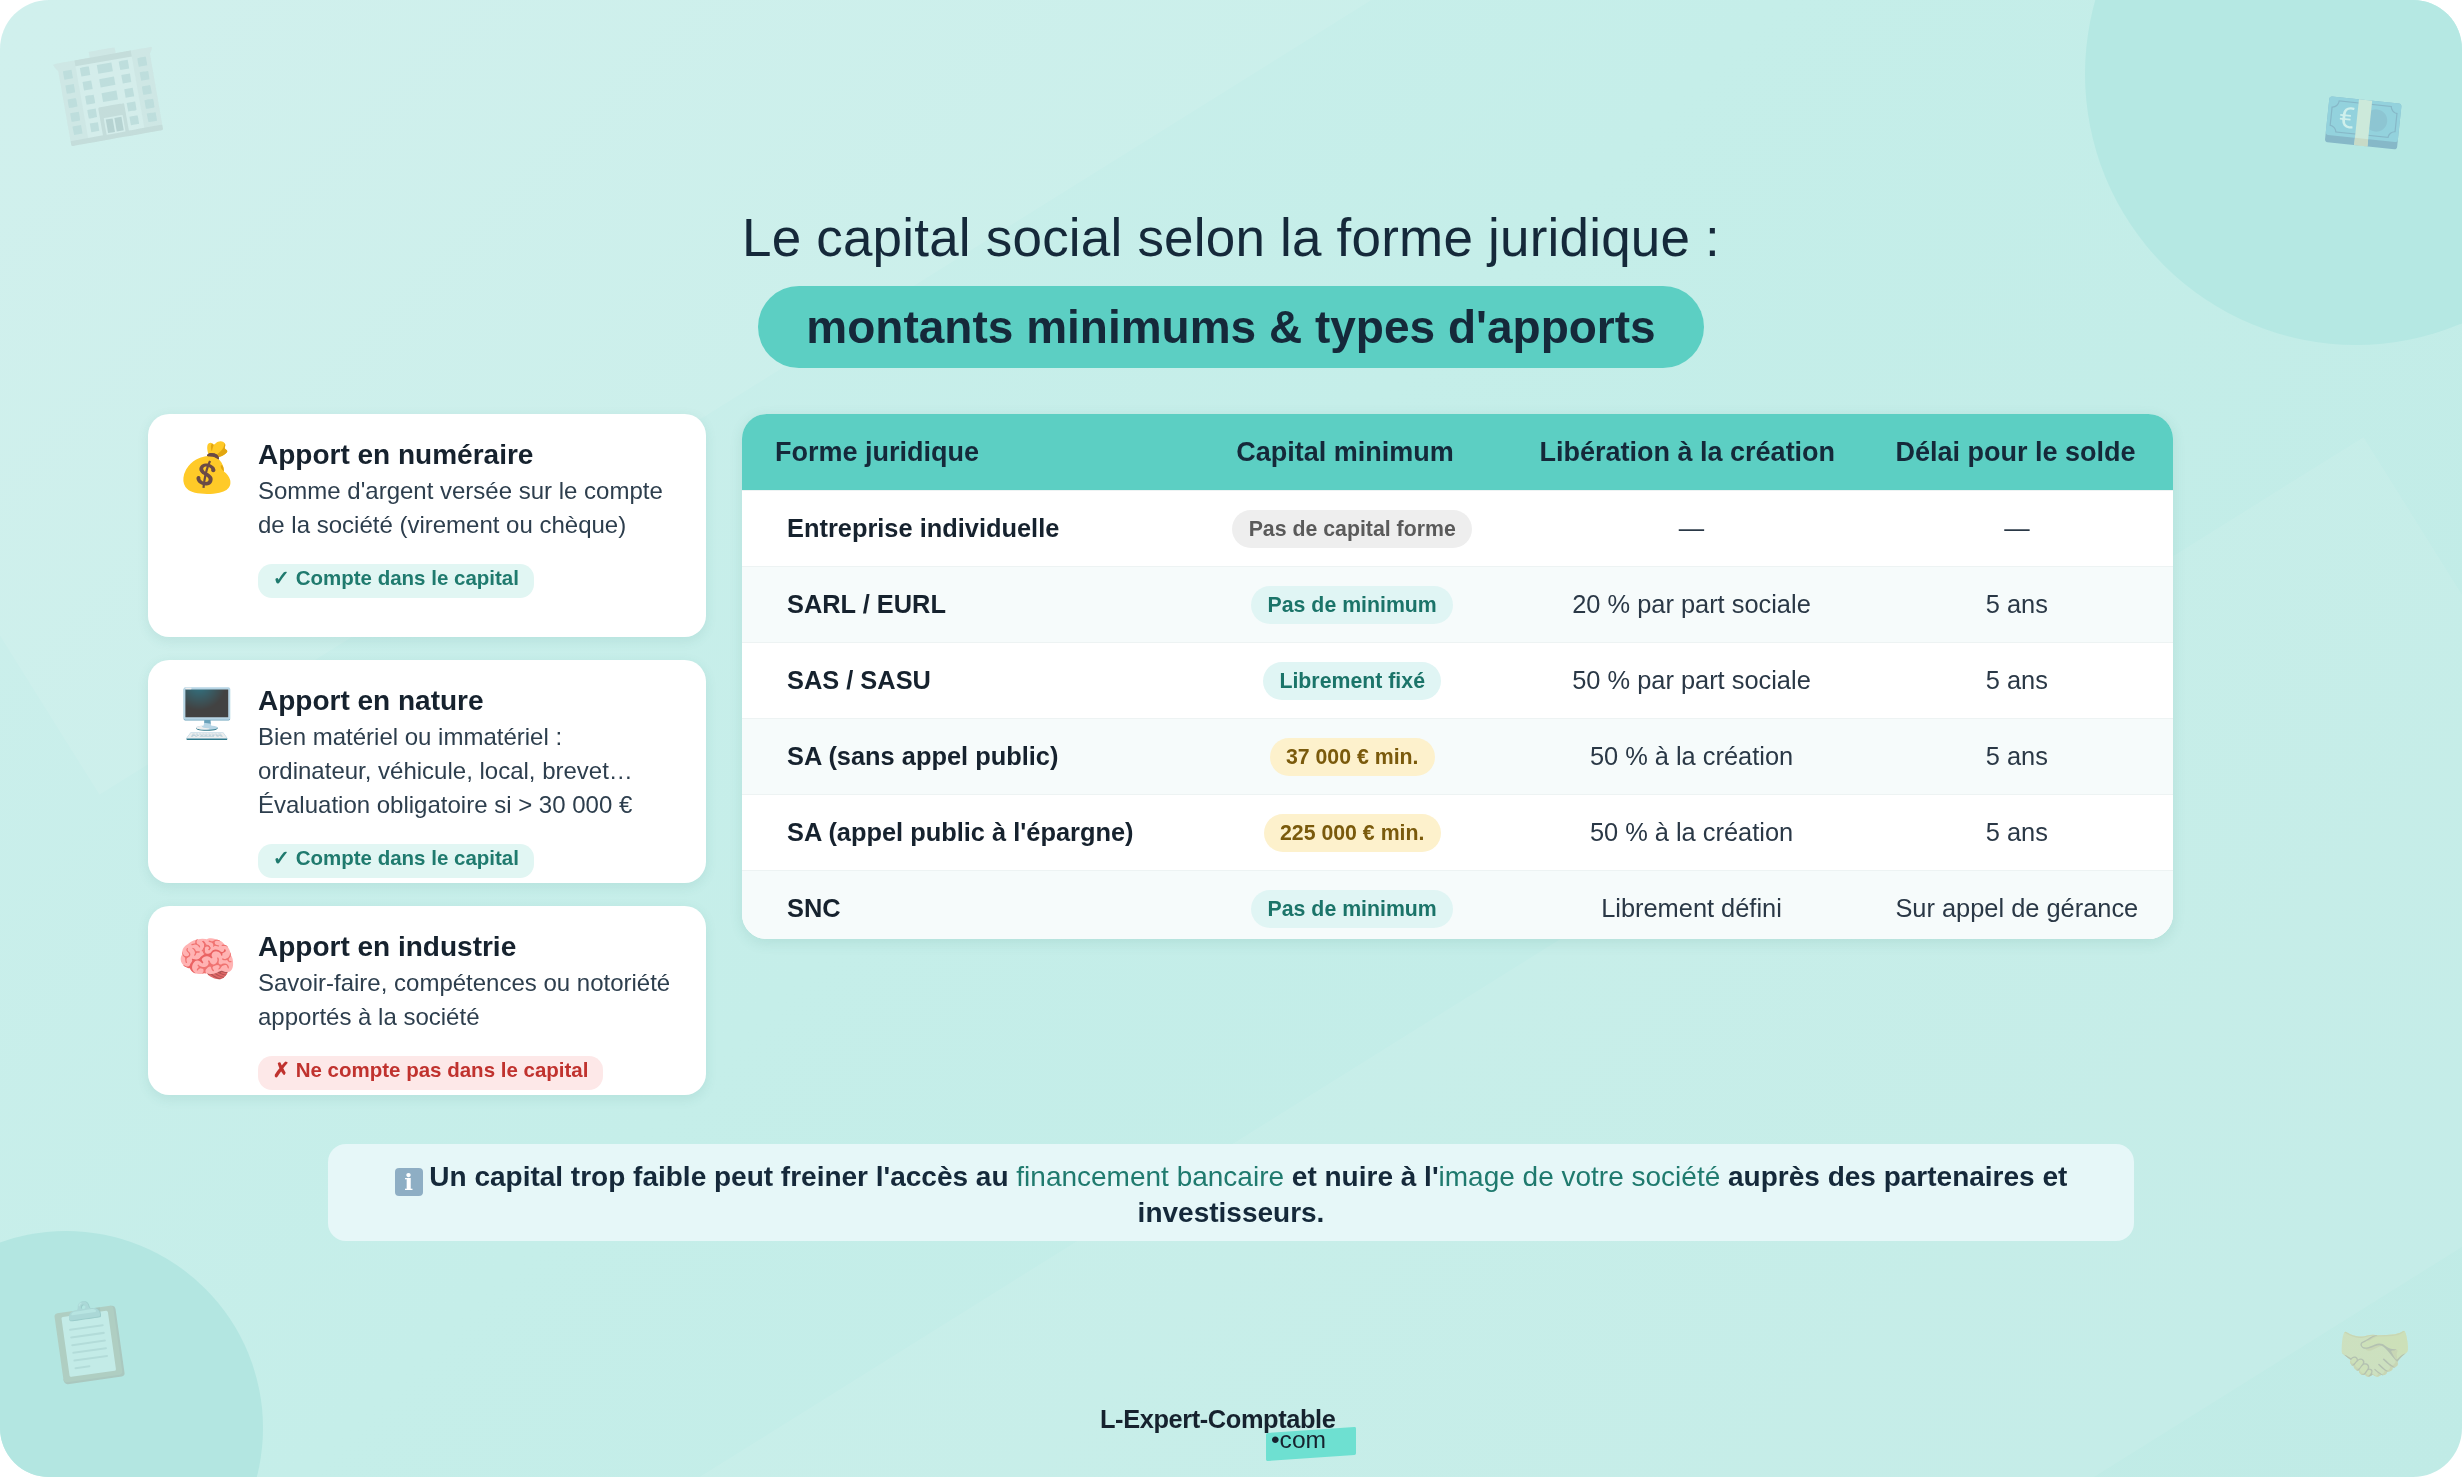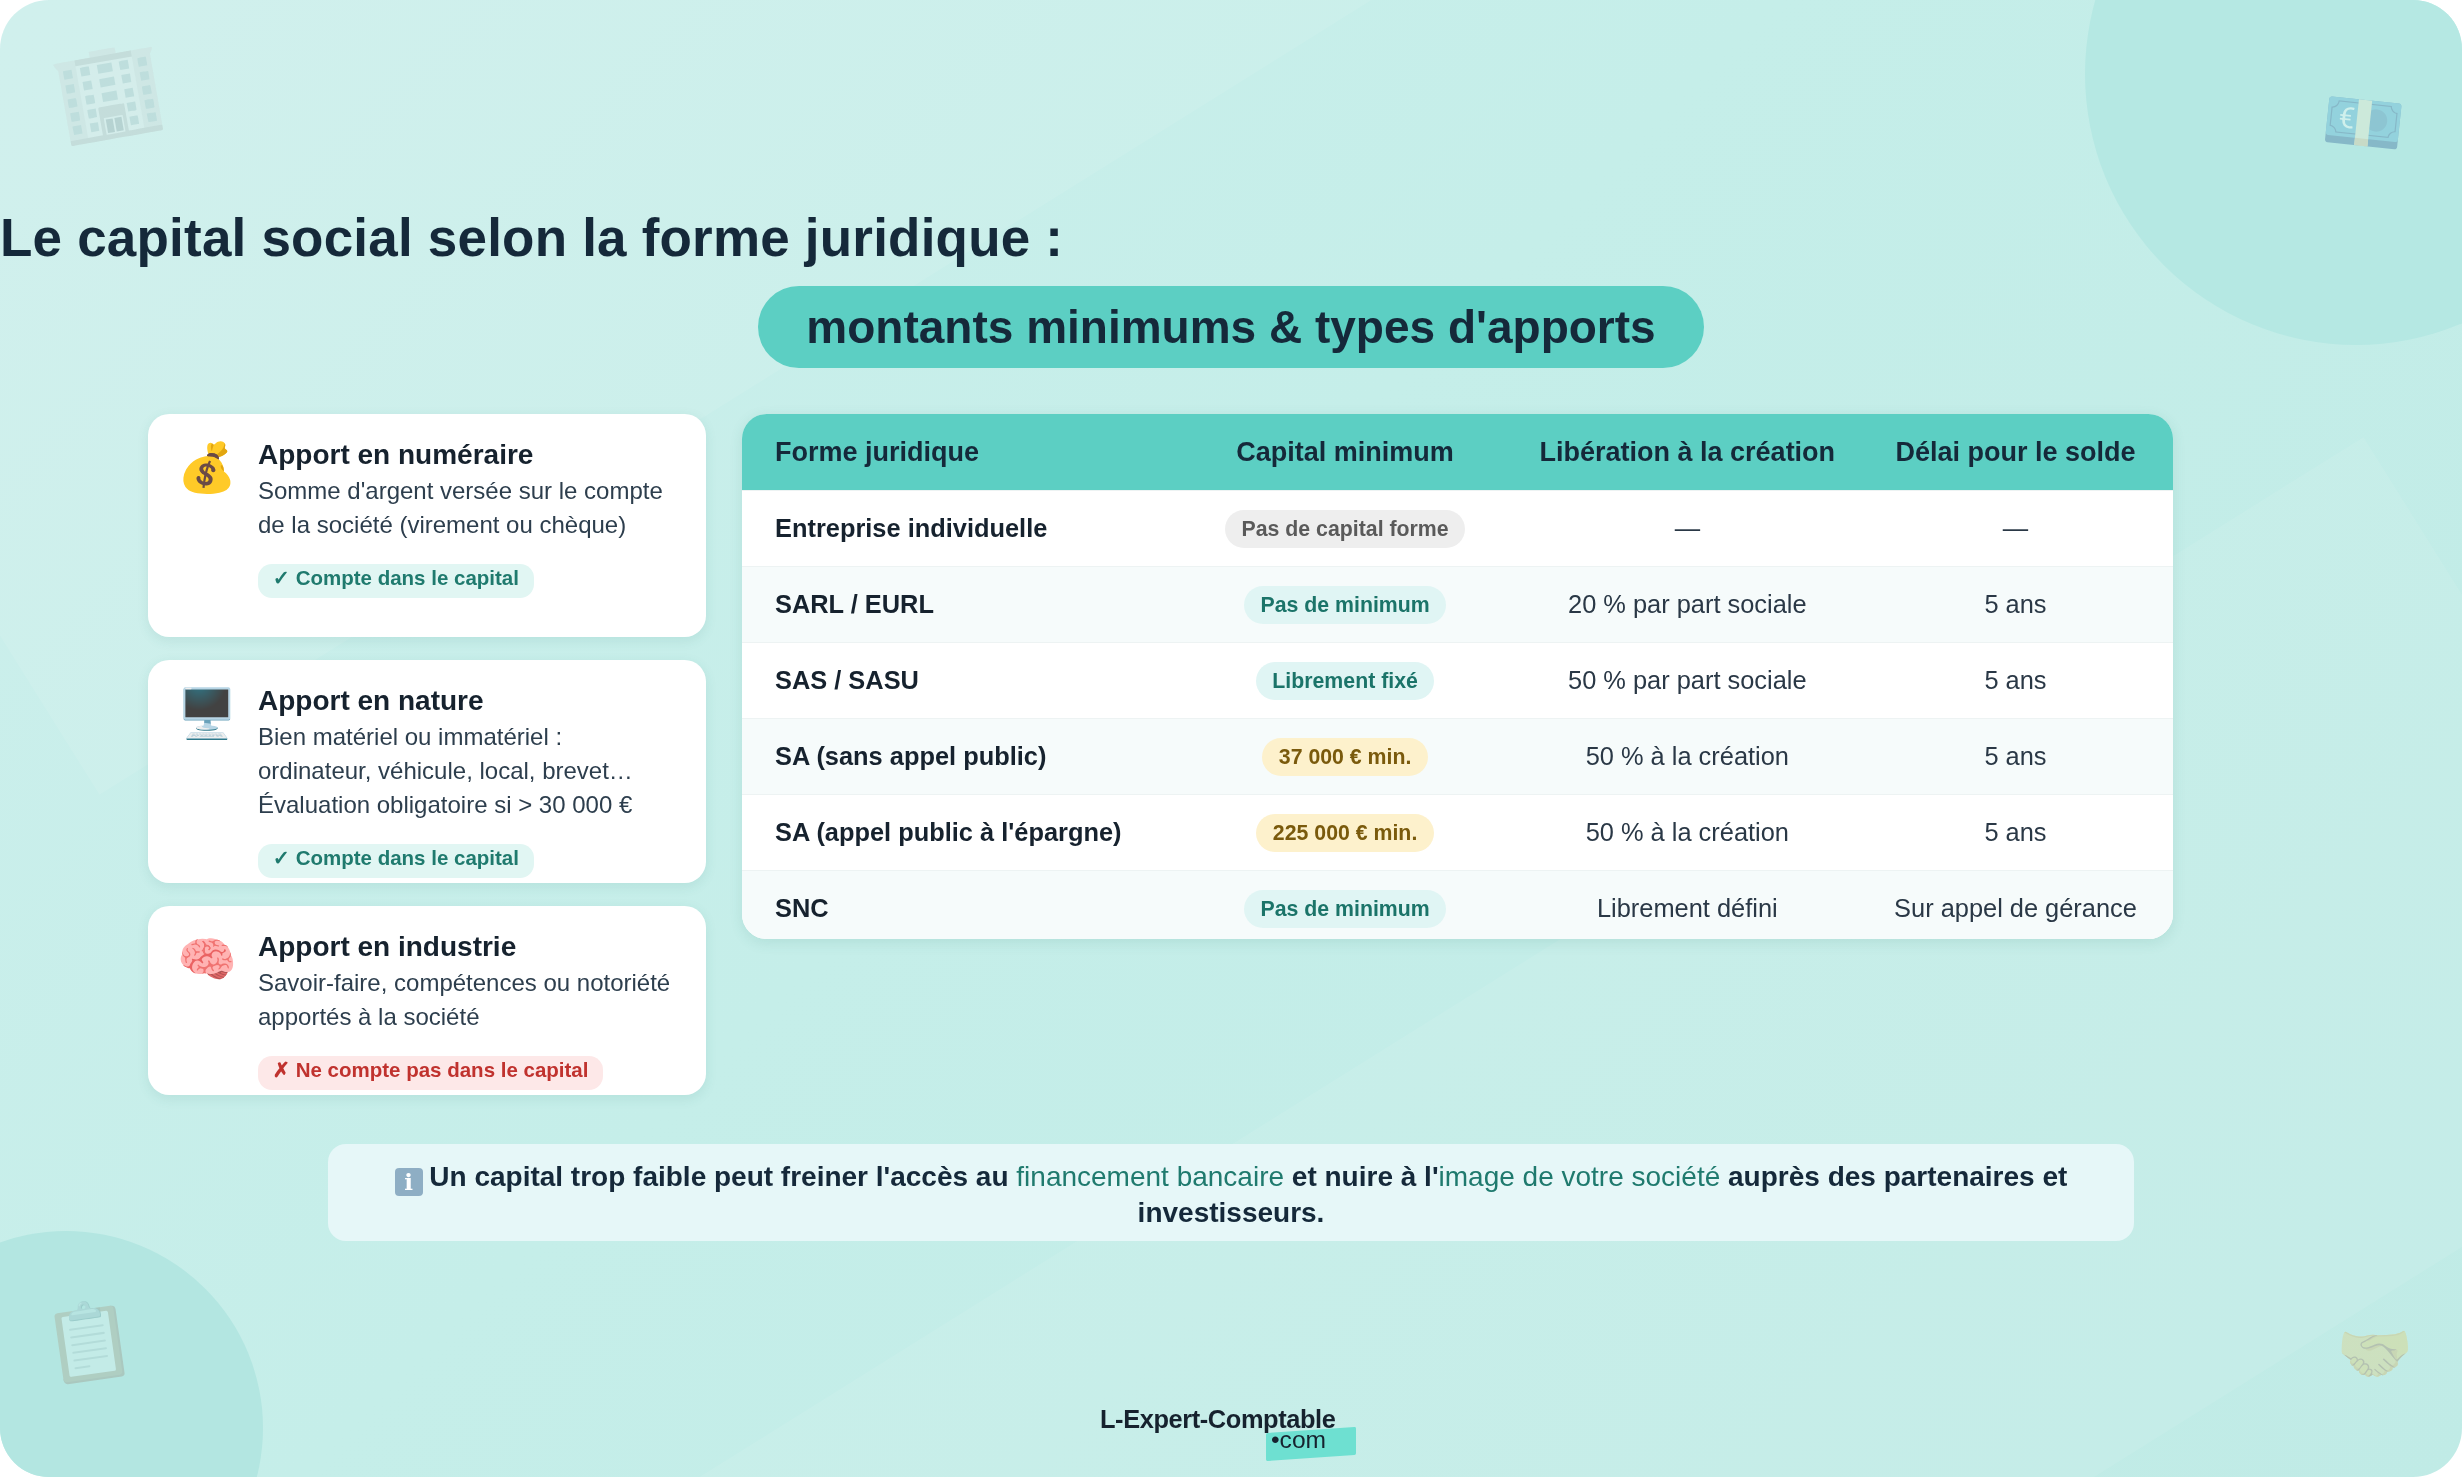--- a/index.html
+++ b/index.html
@@ -22,22 +22,22 @@
     .blob-bl {
       position: absolute; left: -131px; top: 1231px; width: 394px; height: 394px;
       border-radius: 50%; background: #b3e6e1;
     }
     .deco {
       position: absolute; font-size: 90px; opacity: 0.22; line-height: 1;
       filter: saturate(0.6);
     }
 
     .title {
-      position: absolute; left: 0; width: 2462px; top: 207px; 
-      font-size: 53px; font-weight: 700; color: #15293a; letter-spacing: 0.2px;
+      position: absolute; left: 0; width: 2462px; top: 207px; text-align: center;
+      font-size: 53px; font-weight: 400; color: #15293a; letter-spacing: 0.2px;
     }
     .subtitle-pill {
       position: absolute; left: 758px; top: 286px; width: 946px; height: 82px;
       border-radius: 41px; background: #5ccfc3;
       display: flex; align-items: center; justify-content: center;
       font-size: 46px; font-weight: 700; color: #15293a;
     }
 
     
     .card {
@@ -64,20 +64,21 @@
       background: #ffffff; border-radius: 24.6px; overflow: hidden;
       box-shadow: 0 3.3px 13px rgba(40,120,110,0.12);
     }
     .thead {
       display: flex; height: 76px; background: #5ccfc3; align-items: center;
       font-size: 27px; font-weight: 700; color: #15293a;
     }
     .row {
       display: flex; height: 76px; align-items: center; font-size: 25.4px;
       border-top: 1.6px solid #edf3f3;
+      padding-left: 12px;
     }
     .row:nth-child(odd) { background: #f6fbfb; }
     .row:nth-child(even) { background: #ffffff; }
     .col1 { width: 472px; padding-left: 33px; }
     .col2 { width: 378px; text-align: center; }
     .col3 { width: 376px; text-align: center; }
     .col4 { width: 347px; text-align: center; }
     .row .col1 { font-weight: 700; color: #16222e; }
     .row .col3, .row .col4 { color: #2a3846; }
     .badge {

